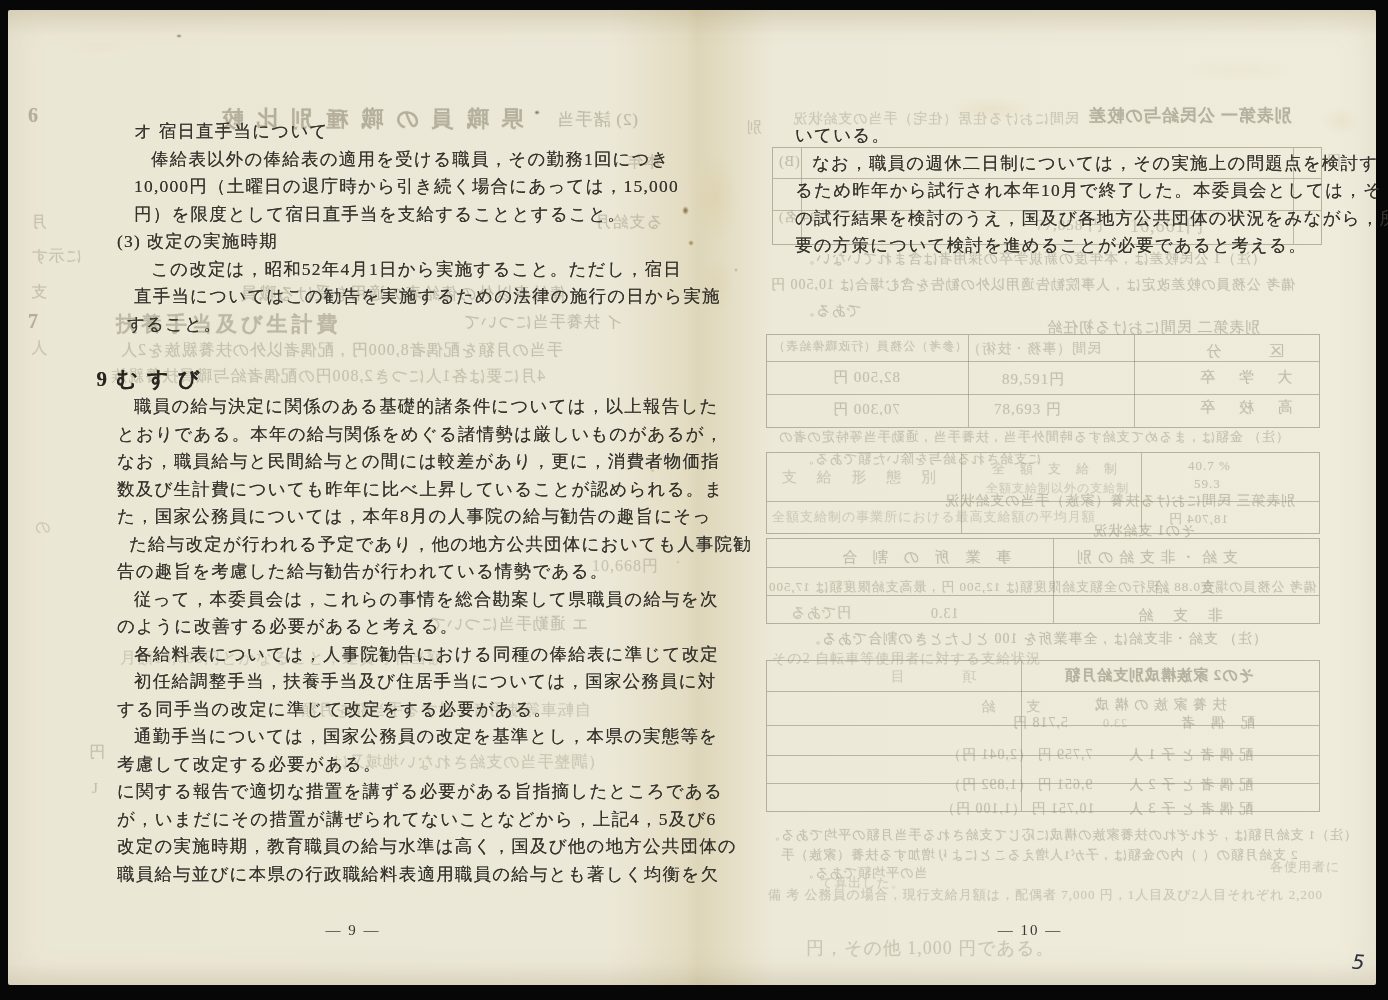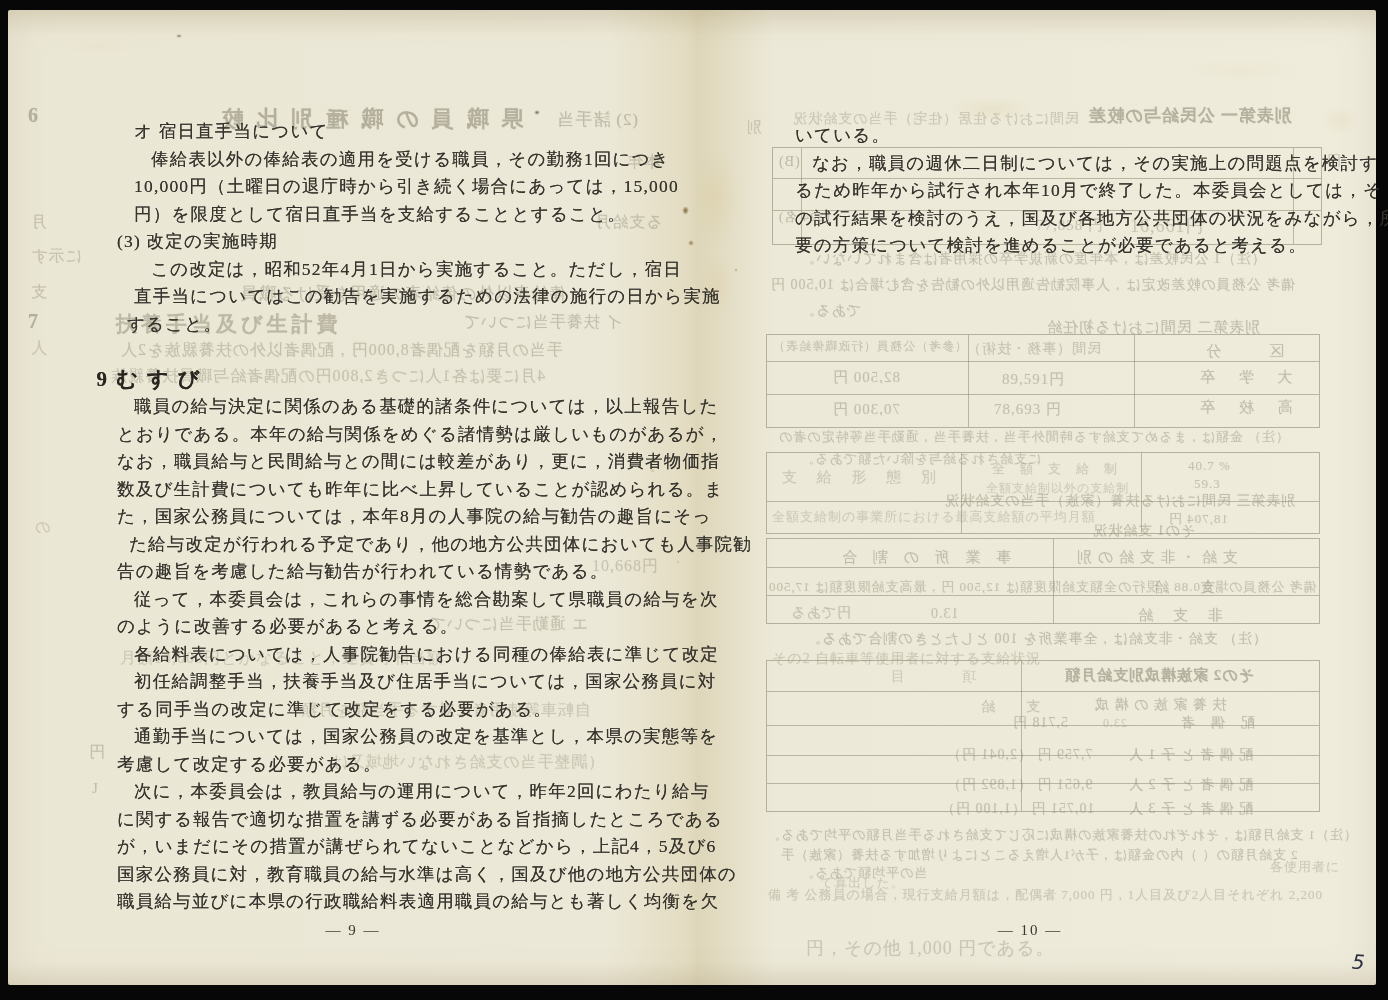--- a/index.html
+++ b/index.html
@@ -207,24 +207,23 @@
         <div class="line" style="margin-left: 0px;">た，国家公務員については，本年8月の人事院の給与勧告の趣旨にそっ</div>
         <div class="line" style="margin-left: 12px;">た給与改定が行われる予定であり，他の地方公共団体においても人事院勧</div>
         <div class="line" style="margin-left: 0px;">告の趣旨を考慮した給与勧告が行われている情勢である。</div>
         <div class="line" style="margin-left: 17px;">従って，本委員会は，これらの事情を総合勘案して県職員の給与を次</div>
         <div class="line" style="margin-left: 0px;">のように改善する必要があると考える。</div>
         <div class="line" style="margin-left: 17px;">各給料表については，人事院勧告における同種の俸給表に準じて改定</div>
         <div class="line" style="margin-left: 17px;">初任給調整手当，扶養手当及び住居手当については，国家公務員に対</div>
         <div class="line" style="margin-left: 0px;">する同手当の改定に準じて改定をする必要がある。</div>
         <div class="line" style="margin-left: 17px;">通勤手当については，国家公務員の改定を基準とし，本県の実態等を</div>
         <div class="line" style="margin-left: 0px;">考慮して改定する必要がある。</div>
-        <div class="line" style="margin-left: 17px;">次に，本委員会は，教員給与の運用について，昨年2回にわたり給与</div>
         <div class="line" style="margin-left: 0px;">に関する報告で適切な措置を講ずる必要がある旨指摘したところである</div>
         <div class="line" style="margin-left: 0px;">が，いまだにその措置が講ぜられてないことなどから，上記4，5及び6</div>
-        <div class="line" style="margin-left: 0px;">国家公務員に対，教育職員の給与水準は高く，国及び他の地方公共団体の</div>
+        <div class="line" style="margin-left: 0px;">改定の実施時期，教育職員の給与水準は高く，国及び他の地方公共団体の</div>
         <div class="line" style="margin-left: 0px;">職員給与並びに本県の行政職給料表適用職員の給与とも著しく均衡を欠</div>
       </div>
     <div class="pagenum" style="left:318px;top:922px;width:70px;text-align:center;">— 9 —</div>
 
     <div class="textblock" id="right-text" style="left:795px;top:122px;width:530px;">
         <div class="line" style="margin-left: 0px;">いている。</div>
         <div class="line" style="margin-left: 17px;">なお，職員の週休二日制については，その実施上の問題点を検討す</div>
         <div class="line" style="margin-left: 0px;">るため昨年から試行され本年10月で終了した。本委員会としては，そ</div>
         <div class="line" style="margin-left: 0px;">の試行結果を検討のうえ，国及び各地方公共団体の状況をみながら，所</div>
         <div class="line" style="margin-left: 0px;">要の方策について検討を進めることが必要であると考える。</div>

